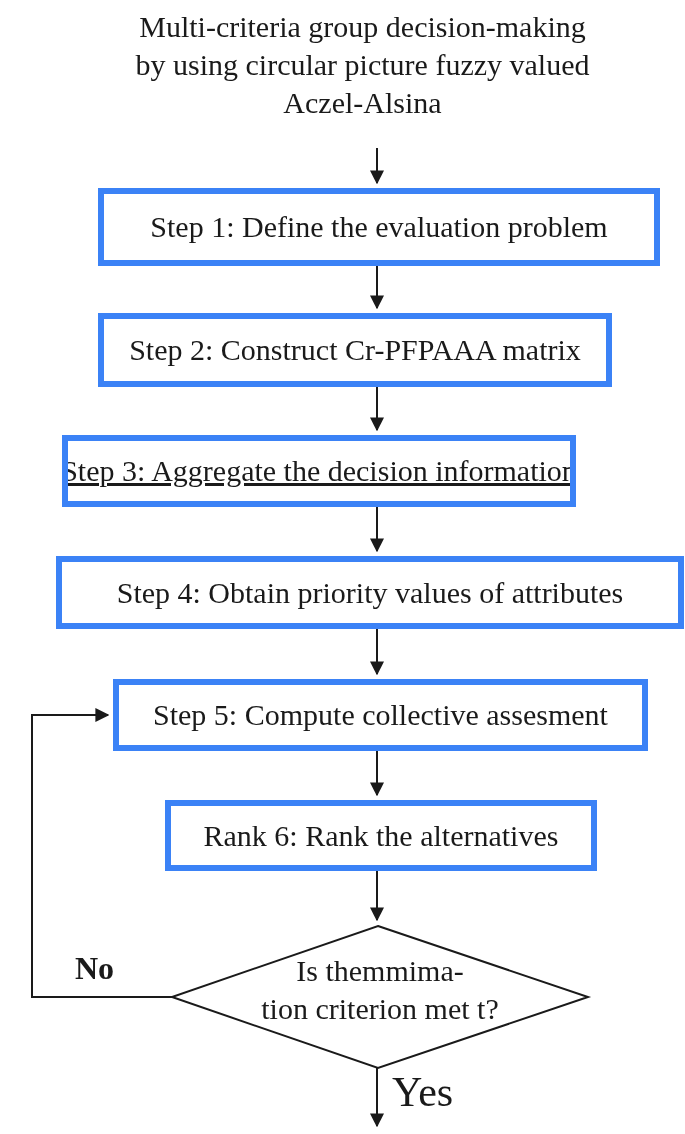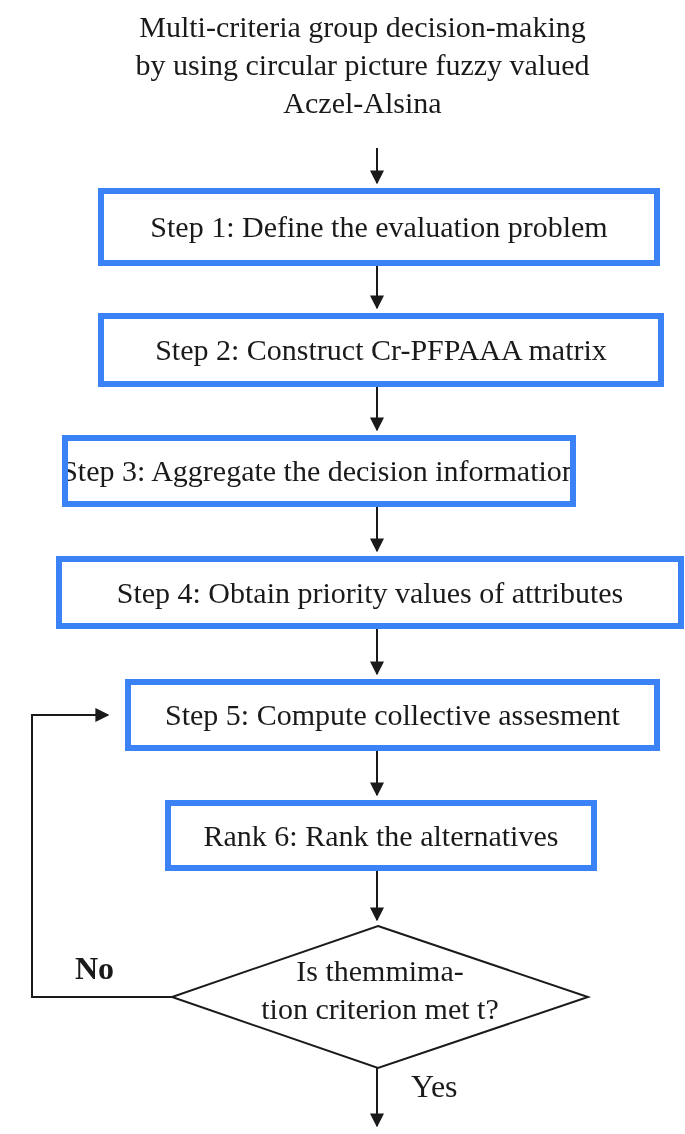--- a/index.html
+++ b/index.html
@@ -38,47 +38,47 @@
     border: 6px solid #3b82f6;
     background: #ffffff;
     display: flex;
     align-items: center;
     justify-content: center;
     font-size: 30px;
     white-space: nowrap;
     overflow: hidden;
   }
   .box-1 { left: 78px;  top: 188px; width: 562px; height: 78px; }
-  .box-2 { left: 78px;  top: 313px; width: 566px; height: 74px; }
-  .box-3 { left: 42px;  top: 435px; width: 514px; height: 72px; }
+  .box-2 { left: 78px;  top: 313px; width: 514px; height: 74px; }
+  .box-3 { left: 42px;  top: 435px; width: 514px; height: 72px; text-decoration: underline; }
   .box-4 { left: 36px;  top: 556px; width: 628px; height: 73px; justify-content: center; }
-  .box-5 { left: 105px;  top: 679px; width: 535px; height: 72px; }
+  .box-5 { left: 93px;  top: 679px; width: 535px; height: 72px; }
   .box-6 { left: 145px; top: 800px; width: 432px; height: 71px; }
   .diamond-text {
     position: absolute;
     left: 162px;
     top: 952px;
     width: 396px;
     text-align: center;
     font-size: 30px;
     line-height: 1.25;
     white-space: pre-line;
   }
   .no-label {
     position: absolute;
     left: 55px;
     top: 950px;
     font-size: 32px;
     font-weight: bold;
   }
   .yes-label {
     position: absolute;
-    left: 391px;
+    left: 372px;
     top: 1068px;
-    font-size: 32px;
+    font-size: 42px;
     text-align: center;
   }
 </style>
 </head>
 <body>
 
 <div class="canvas">
 
   <svg class="flow" width="685" height="1134" viewBox="0 0 685 1134">
     <defs>

